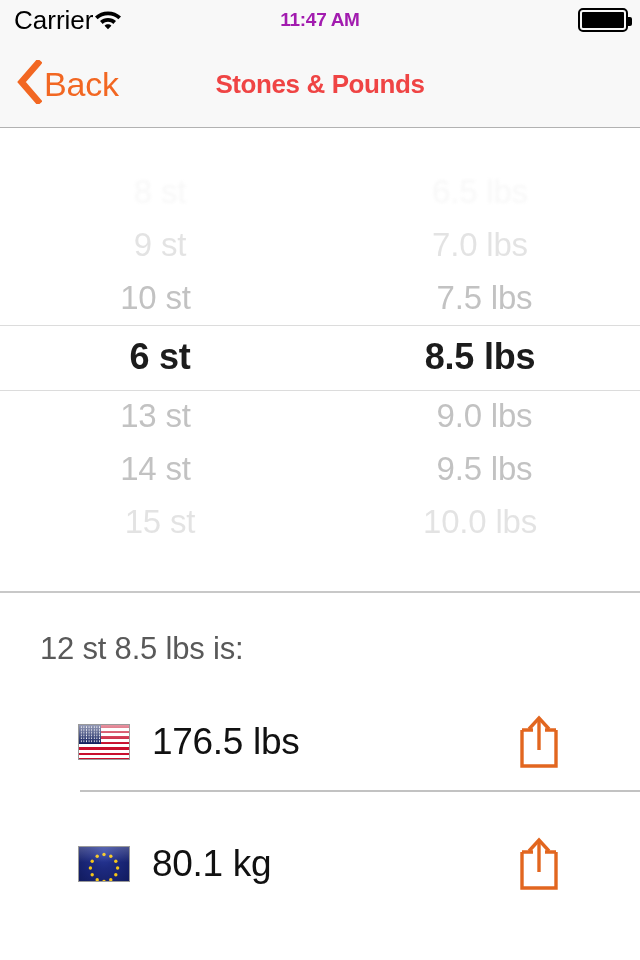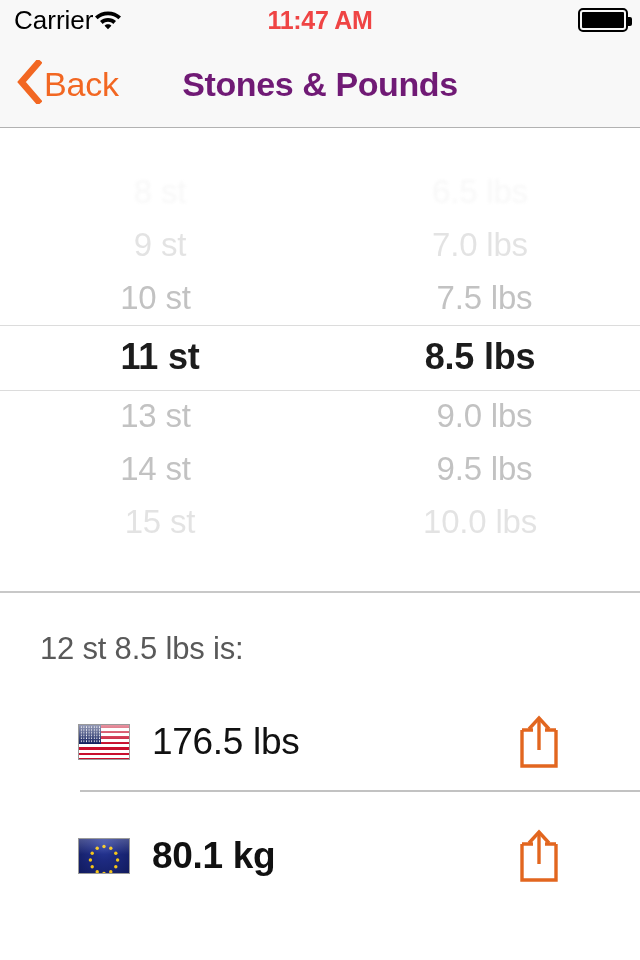--- a/index.html
+++ b/index.html
@@ -40,23 +40,23 @@
   .sb-carrier {
     font-size: 26px;
     color: #000;
     letter-spacing: 0px;
   }
   .wifi-icon { display: block; }
   .sb-time {
     position: absolute;
     left: 0; right: 0;
     text-align: center;
-    font-size: 25px;
+    font-size: 19px;
     font-weight: bold;
-    color: #ef4444;
+    color: #a21caf;
     letter-spacing: -0.3px;
   }
   .sb-right {
     position: absolute;
     right: 12px;
     display: flex;
     align-items: center;
   }
   .battery {
     position: relative;
@@ -106,23 +106,23 @@
     color: #f26722;
     letter-spacing: -0.2px;
   }
   .nav-title {
     position: absolute;
     left: 0; right: 0;
     top: 0;
     height: 88px;
     line-height: 88px;
     text-align: center;
-    font-size: 34px;
+    font-size: 26px;
     font-weight: bold;
-    color: #701a75;
+    color: #ef4444;
     letter-spacing: -0.4px;
   }
 
   
   .picker {
     position: absolute;
     top: 129px; left: 0;
     width: 640px;
     height: 412px;
     background: #ffffff;
@@ -198,21 +198,21 @@
   }
   .result-row {
     position: absolute;
     left: 0;
     width: 640px;
     height: 113px;
     display: flex;
     align-items: center;
   }
   .result-row.r0 { top: 92px; }
-  .result-row.r1 { top: 206px; font-weight: bold; }
+  .result-row.r1 { top: 214px; }
   .row-divider {
     position: absolute;
     left: 80px;
     width: 560px;
     height: 2px;
     background: #c2c2c2;
     top: 197px;
   }
   .flag {
     position: absolute;
@@ -315,21 +315,21 @@
         </div>
         <div class="picker-row" data-dist="2">
           <div class="col">9 st</div>
           <div class="col">7.0 lbs</div>
         </div>
         <div class="picker-row" data-dist="1">
           <div class="col">10 st</div>
           <div class="col">7.5 lbs</div>
         </div>
         <div class="picker-row selected" data-dist="0">
-          <div class="col">11 st</div>
+          <div class="col">6 st</div>
           <div class="col">8.5 lbs</div>
         </div>
         <div class="picker-row" data-dist="1">
           <div class="col">13 st</div>
           <div class="col">9.0 lbs</div>
         </div>
         <div class="picker-row" data-dist="1">
           <div class="col">14 st</div>
           <div class="col">9.5 lbs</div>
         </div>

